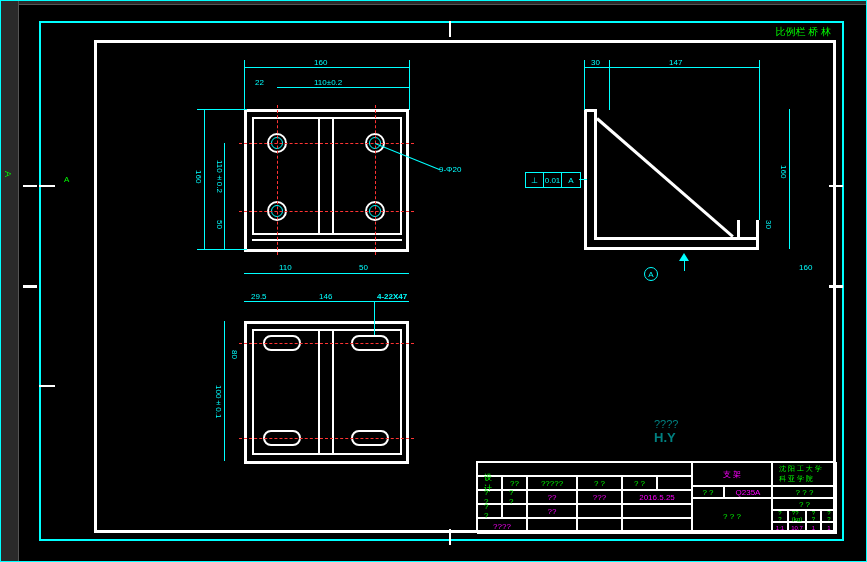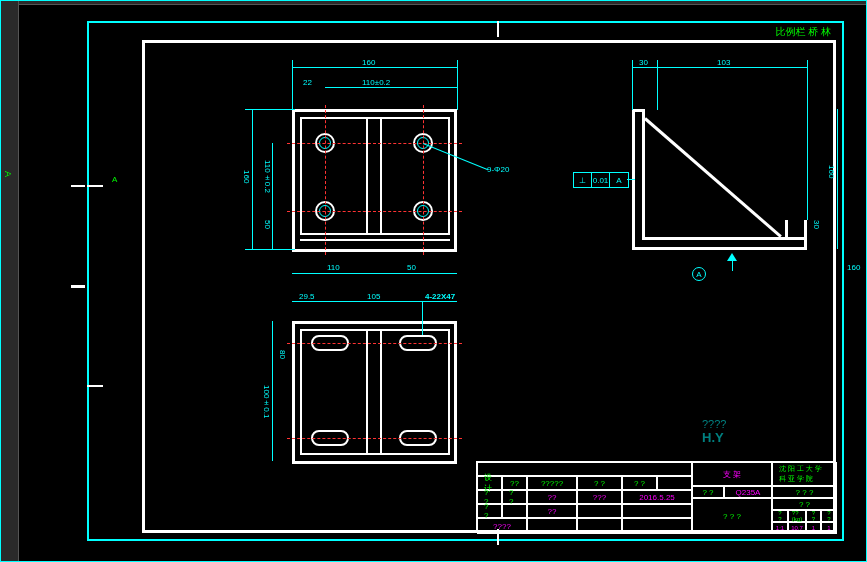--- a/index.html
+++ b/index.html
@@ -1,20 +1,20 @@
 <!DOCTYPE html>
 <html><head>
 <meta charset="utf-8">
 <style>
 * { margin: 0; padding: 0; box-sizing: border-box; }
 body { background: #3a3a3a; width: 867px; height: 562px; overflow: hidden; font-family: Arial, sans-serif; position: relative; }
 .viewport { position: absolute; top: 0; left: 0; width: 867px; height: 562px; background: #000; border: 1px solid #00ffff; }
 .ruler-top { position: absolute; top: 0; left: 18px; right: 0; height: 4px; background: #2a2a2a; border-bottom: 1px solid #555; }
 .ruler-left { position: absolute; top: 0; left: 0; bottom: 0; width: 18px; background: #2a2a2a; border-right: 1px solid #555; }
-.canvas { position: absolute; top: 4px; left: 18px; right: 0; bottom: 0; background: #000; margin-left: 48px; }
+.canvas { position: absolute; top: 4px; left: 18px; right: 0; bottom: 0; background: #000; }
 .frame-outer { position: absolute; top: 16px; left: 20px; right: 22px; bottom: 20px; border: 2px solid #00ffff; }
 .frame-inner { position: absolute; top: 35px; left: 75px; right: 30px; bottom: 28px; border: 3px solid #fff; }
 .tick { position: absolute; background: #fff; }
 .tick-left { width: 16px; height: 2px; }
 .tick-top { width: 2px; height: 16px; }
 
 .dim-text { color: #00ffff; font-size: 8px; position: absolute; white-space: nowrap; }
 .dim-line { position: absolute; background: #00ffff; }
 .white-line { position: absolute; background: #fff; }
 .red-dash { position: absolute; border-top: 1px dashed #ff3333; }
@@ -127,21 +127,21 @@
     <div class="white-line" style="top:232px; left:718px; width:22px; height:3px;"></div>
     <div class="white-line" style="top:215px; left:718px; width:3px; height:18px;"></div>
 
     <div class="white-line" style="top:112px; left:578px; width:180px; height:3px; transform:rotate(41deg); transform-origin:left;"></div>
 
     <div class="dim-line" style="top:62px; left:565px; width:175px; height:1px;"></div>
     <div class="dim-line" style="top:55px; left:565px; width:1px; height:50px;"></div>
     <div class="dim-line" style="top:55px; left:590px; width:1px; height:50px;"></div>
     <div class="dim-line" style="top:55px; left:740px; width:1px; height:160px;"></div>
     <div class="dim-text" style="top:53px; left:572px;">30</div>
-    <div class="dim-text" style="top:53px; left:650px;">103</div>
+    <div class="dim-text" style="top:53px; left:650px;">147</div>
     <div class="dim-line" style="top:104px; left:770px; width:1px; height:140px;"></div>
     <div class="dim-text" style="top:160px; left:760px; writing-mode:vertical-rl;">160</div>
     <div class="dim-text" style="top:215px; left:745px; writing-mode:vertical-rl;">30</div>
     <div class="dim-text" style="top:258px; left:780px;">160</div>
 
     <div class="gd-box" style="top:167px; left:506px;">
       <div class="gd-cell">⊥</div>
       <div class="gd-cell">0.01</div>
       <div class="gd-cell">A</div>
     </div>
@@ -165,21 +165,21 @@
     <div class="slot" style="top:330px; left:244px; width:38px; height:16px;"></div>
     <div class="slot" style="top:330px; left:332px; width:38px; height:16px;"></div>
     <div class="slot" style="top:425px; left:244px; width:38px; height:16px;"></div>
     <div class="slot" style="top:425px; left:332px; width:38px; height:16px;"></div>
 
     <div class="red-dash" style="top:338px; left:220px; width:175px;"></div>
     <div class="red-dash" style="top:433px; left:220px; width:175px;"></div>
 
     <div class="dim-line" style="top:296px; left:225px; width:165px; height:1px;"></div>
     <div class="dim-text" style="top:287px; left:232px;">29.5</div>
-    <div class="dim-text" style="top:287px; left:300px;">105</div>
+    <div class="dim-text" style="top:287px; left:300px;">146</div>
     <div class="dim-line" style="top:316px; left:205px; width:1px; height:140px;"></div>
     <div class="dim-text" style="top:345px; left:211px; writing-mode:vertical-rl;">80</div>
     <div class="dim-text" style="top:380px; left:195px; writing-mode:vertical-rl;">100±0.1</div>
 
     <div class="dim-line" style="top:296px; left:355px; width:35px; height:1px;"></div>
     <div class="dim-line" style="top:296px; left:355px; width:1px; height:34px;"></div>
     <div class="dim-text" style="top:287px; left:358px;font-weight:bold;">4-22X47</div>
 
     <div class="teal-txt" style="top:413px; left:635px; font-size:11px;">????</div>
     <div class="teal-txt" style="top:425px; left:635px; font-size:13px; font-weight:bold;">H.Y</div>

